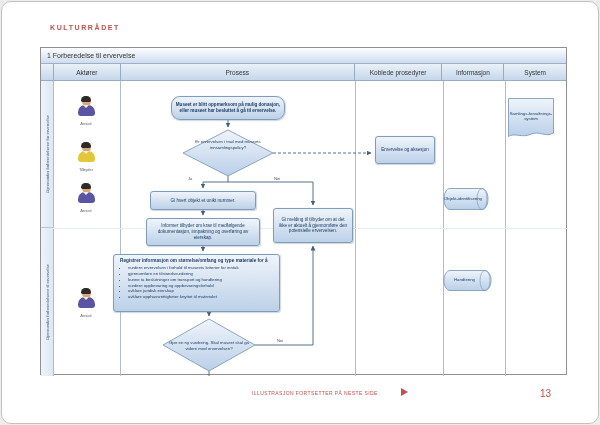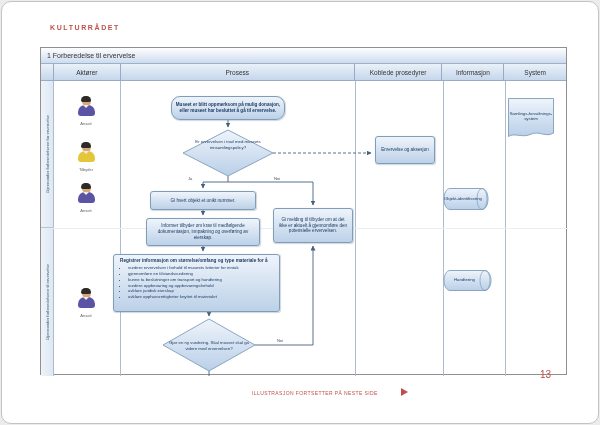--- a/index.html
+++ b/index.html
@@ -88,21 +88,21 @@
   #i1t { left:402px; top:141px; width:40px; height:20px; }
   #i2t { left:402px; top:223px; width:43px; height:18px; }
   #syst { left:468px; top:52px; width:44px; height:32px; }
 
   
   .footer-note { position:absolute; left:250px; top:388px; font-size:5px; letter-spacing:0.4px;
                  color:var(--accent-red); }
   .footer-tri { position:absolute; left:399px; top:386px; width:0; height:0;
                 border-left:7px solid var(--accent-red);
                 border-top:4.5px solid transparent; border-bottom:4.5px solid transparent; }
-  .page-num { position:absolute; left:538px; top:367px; font-size:10px; color:var(--accent-red); }
+  .page-num { position:absolute; left:538px; top:386px; font-size:10px; color:var(--accent-red); }
 </style>
 </head>
 <body>
 
 <div class="paper">
 
   <div class="brand">KULTURRÅDET</div>
 
   <div class="diagram">
     <div class="title-bar">1 Forberedelse til ervervelse</div>

